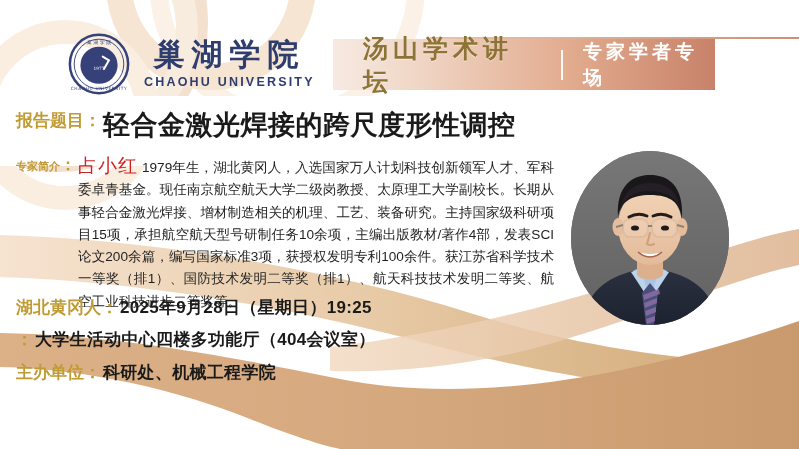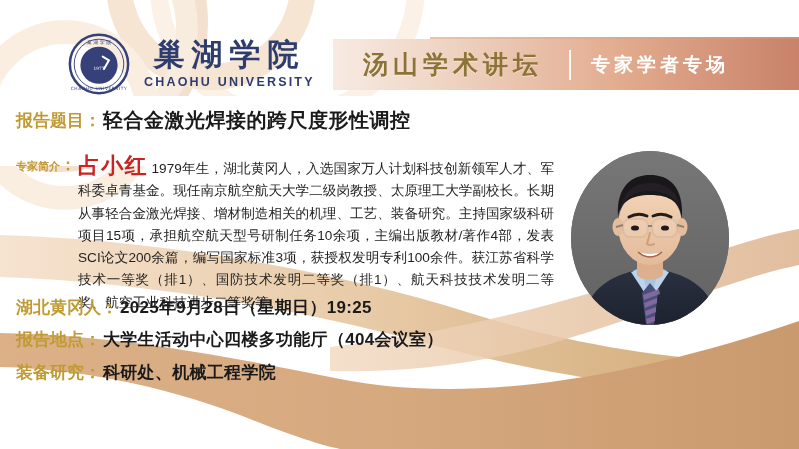--- a/index.html
+++ b/index.html
@@ -54,21 +54,21 @@
   }
 
   
   .topline {
     left: 430px; top: 37px; width: 369px; height: 2px;
     background: linear-gradient(90deg, #e7c4ab 0%, #cf8f73 100%);
   }
 
   
   .banner {
-    left: 333px; top: 39px; width: 466px; height: 51px;
+    left: 333px; top: 39px; width: 382px; height: 51px;
     background: linear-gradient(90deg, #f7eae2 0%, #f0d6c6 22%, #e2ab8e 62%, #c8826a 100%);
     display: flex; align-items: center;
   }
   .banner-main {
     margin-left: 30px;
     font-size: 25px; font-weight: bold;
     letter-spacing: 5px;
     color: #8d7436;
     text-shadow: 0 1px 0 rgba(255,255,255,.45);
   }
@@ -112,37 +112,37 @@
     color: #c09a33;
     font-weight: bold;
     white-space: nowrap;
     flex: none;
   }
   .colon { color: #c09a33; font-weight: bold; flex: none; }
 
   #row-title { left: 16px; top: 109px; font-size: 17px; }
   #row-title .lbl { font-size: 17px; }
   .title-val {
-    font-size: 20px; font-weight: bold; color: #1a1a1a;
+    font-size: 27px; font-weight: bold; color: #1a1a1a;
     letter-spacing: .5px; margin-left: 2px; margin-top: -2px;
   }
 
   #row-bio { left: 16px; top: 155px; width: 556px; }
   #row-bio .lbl { font-size: 11px; line-height: 22px; }
   .bio-body {
     margin-left: 2px;
     width: 476px;
     font-size: 13.6px;
     line-height: 22.3px;
     color: #1f1f1f;
     text-align: justify;
     text-justify: inter-ideograph;
   }
   .bio-name {
-    font-size: 22px; font-weight: bold; color: #cc2222;
+    font-size: 19px; font-weight: normal; color: #cc2222;
     letter-spacing: 1px;
   }
 
   .info-row { left: 16px; font-size: 17px; }
   #row-time  { top: 296px; }
   #row-place { top: 328px; }
   #row-org   { top: 361px; }
   .info-val {
     font-size: 17px; font-weight: bold; color: #1a1a1a;
     margin-left: 2px; letter-spacing: .3px;
@@ -239,27 +239,26 @@
     </div>
   </div>
 
   <div class="row info-row" id="row-time">
     <span class="lbl">湖北黄冈人</span>
     <span class="colon">：</span>
     <span class="info-val">2025年9月28日（星期日）19:25</span>
   </div>
 
   <div class="row info-row" id="row-place">
-    <span class="lbl">报告地点</span>
     <span class="colon">：</span>
     <span class="info-val">大学生活动中心四楼多功能厅（404会议室）</span>
   </div>
 
   <div class="row info-row" id="row-org">
-    <span class="lbl">装备研究</span>
+    <span class="lbl">主办单位</span>
     <span class="colon">：</span>
     <span class="info-val">科研处、机械工程学院</span>
   </div>
 
   <div class="portrait">
     <svg viewBox="0 0 158 174" preserveAspectRatio="xMidYMid slice">
       <defs>
         <linearGradient id="bg" x1="0" y1="0" x2="0" y2="1">
           <stop offset="0%" stop-color="#777777"></stop>
           <stop offset="100%" stop-color="#626262"></stop>

